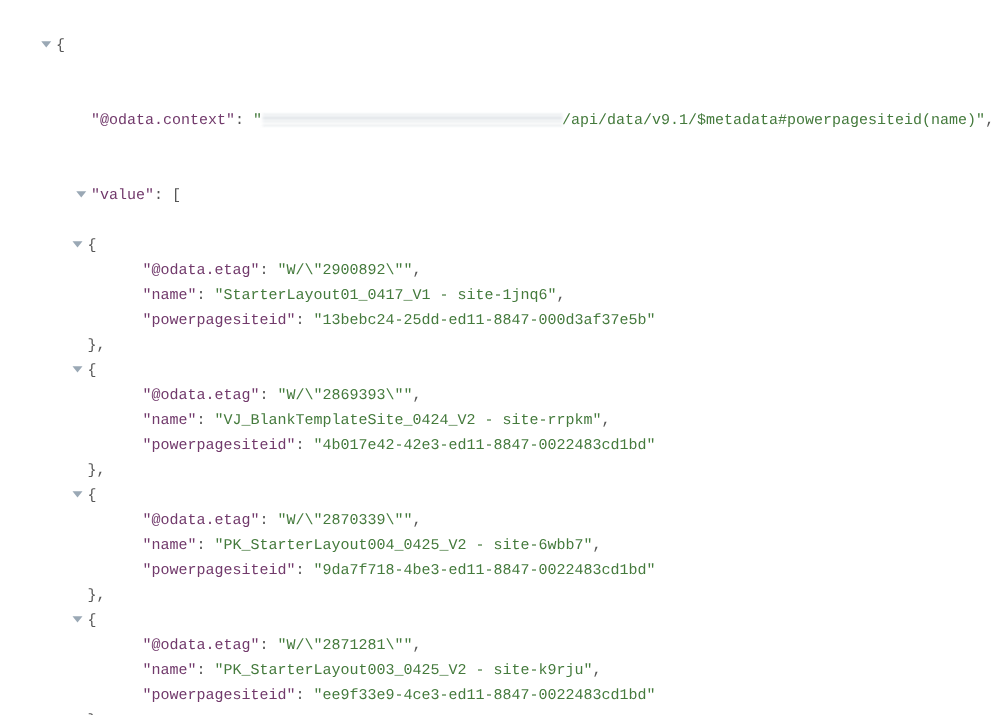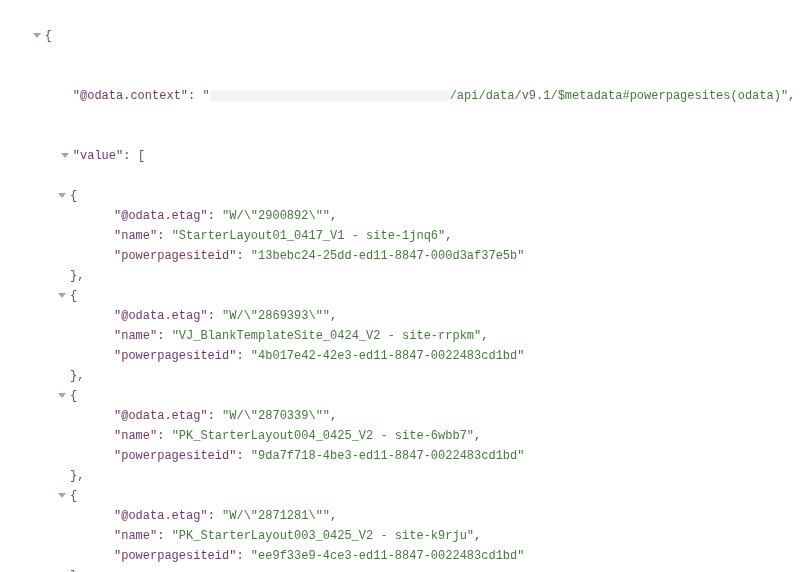--- a/index.html
+++ b/index.html
@@ -47,21 +47,21 @@
 </head>
 <body>
 
 <div class="viewer">
 
   <div class="row lvl0">
     <span class="caret"></span><span class="punct">{</span>
   </div>
 
   <div class="row lvl1">
-    <span class="spacer-caret"></span><span class="key">"@odata.context"</span><span class="punct">: </span><span class="str">"</span><span class="redact"></span><span class="str">/api/data/v9.1/$metadata#powerpagesites(odata)"</span><span class="punct">,</span>
+    <span class="spacer-caret"></span><span class="key">"@odata.context"</span><span class="punct">: </span><span class="str">"</span><span class="redact"></span><span class="str">/api/data/v9.1/$metadata#powerpagesiteid(name)"</span><span class="punct">,</span>
   </div>
 
   <div class="row lvl1">
     <span class="caret"></span><span class="key">"value"</span><span class="punct">: [</span>
   </div>
 
   <div id="records">
       <div class="row lvl2"><span class="caret"></span><span class="punct">{</span></div>
       <div class="row lvl3"><span class="spacer-caret"></span><span class="key">"@odata.etag"</span><span class="punct">: </span><span class="str">"W/\"2900892\""</span><span class="punct">,</span></div>
       <div class="row lvl3"><span class="spacer-caret"></span><span class="key">"name"</span><span class="punct">: </span><span class="str">"StarterLayout01_0417_V1 - site-1jnq6"</span><span class="punct">,</span></div>

